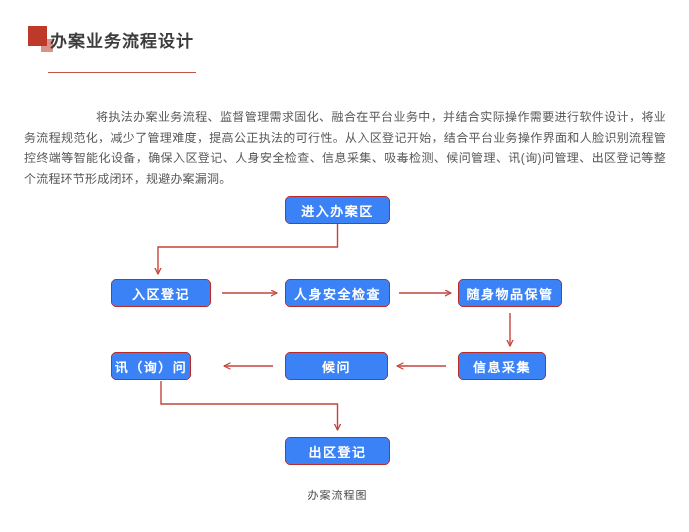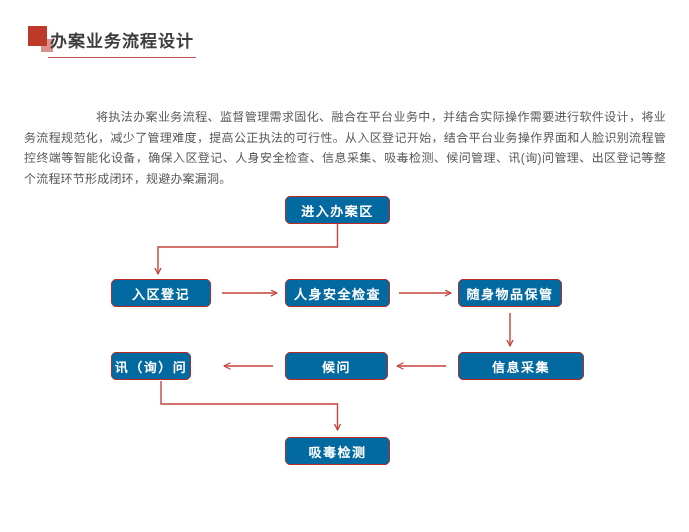--- a/index.html
+++ b/index.html
@@ -19,46 +19,46 @@
     position: absolute; left: 13px; top: 13px; width: 12px; height: 13px;
     background: #d99189;
   }
   .accent .sq-dark {
     position: absolute; left: 0; top: 0; width: 19px; height: 20px;
     background: #bf392b;
   }
   .title {
     position: absolute; left: 20px; top: 1px; white-space: nowrap;
     font-size: 17px; font-weight: 700; color: #3d3d3d; letter-spacing: 1px;
-    padding: 0 2px 5px 2px;
+    padding: 0 2px 20px 2px;
     border-bottom: 1px solid #c0544c;
   }
 
   
   .intro {
     position: absolute; left: 24px; top: 107px; width: 642px;
     font-size: 12px; line-height: 20.5px; color: #595959;
     text-align: justify; text-indent: 72px; letter-spacing: 0.2px;
   }
 
   
   .flow { position: absolute; inset: 0; }
   .flow svg.connectors { position: absolute; left: 0; top: 0; width: 689px; height: 532px; }
   .node {
     position: absolute; height: 28px;
-    background: #0369a1; border: 1px solid #bb2a24; border-radius: 5px;
+    background: #3b82f6; border: 1px solid #bb2a24; border-radius: 5px;
     color: #ffffff; font-size: 13px; font-weight: 700; letter-spacing: 1.5px;
     display: flex; align-items: center; justify-content: center;
     white-space: nowrap;
   }
   #n-enter        { left: 285px; top: 196px; width: 105px; }
   #n-register-in  { left: 111px; top: 279px; width: 100px; }
   #n-safety       { left: 285px; top: 279px; width: 105px; }
   #n-belongings   { left: 458px; top: 279px; width: 104px; }
-  #n-info         { left: 458px; top: 352px; width: 126px; }
+  #n-info         { left: 458px; top: 352px; width: 88px; }
   #n-waiting      { left: 285px; top: 352px; width: 103px; }
   #n-interrogate  { left: 111px; top: 352px; width: 80px; }
   #n-register-out { left: 285px; top: 437px; width: 105px; }
 
   .caption {
     position: absolute; left: 260px; top: 486px; width: 155px;
     text-align: center; font-size: 11px; color: #4a4a4a; letter-spacing: 1px;
   }
 </style>
 </head>
@@ -95,17 +95,18 @@
       </g>
     </svg>
 
     <div class="node" id="n-enter">进入办案区</div>
     <div class="node" id="n-register-in">入区登记</div>
     <div class="node" id="n-belongings">随身物品保管</div>
     <div class="node" id="n-safety">人身安全检查</div>
     <div class="node" id="n-info">信息采集</div>
     <div class="node" id="n-waiting">候问</div>
     <div class="node" id="n-interrogate">讯（询）问</div>
-    <div class="node" id="n-register-out">吸毒检测</div>
+    <div class="node" id="n-register-out">出区登记</div>
 
+    <div class="caption">办案流程图</div>
   </div>
 
 </div>
 
 </body></html>

